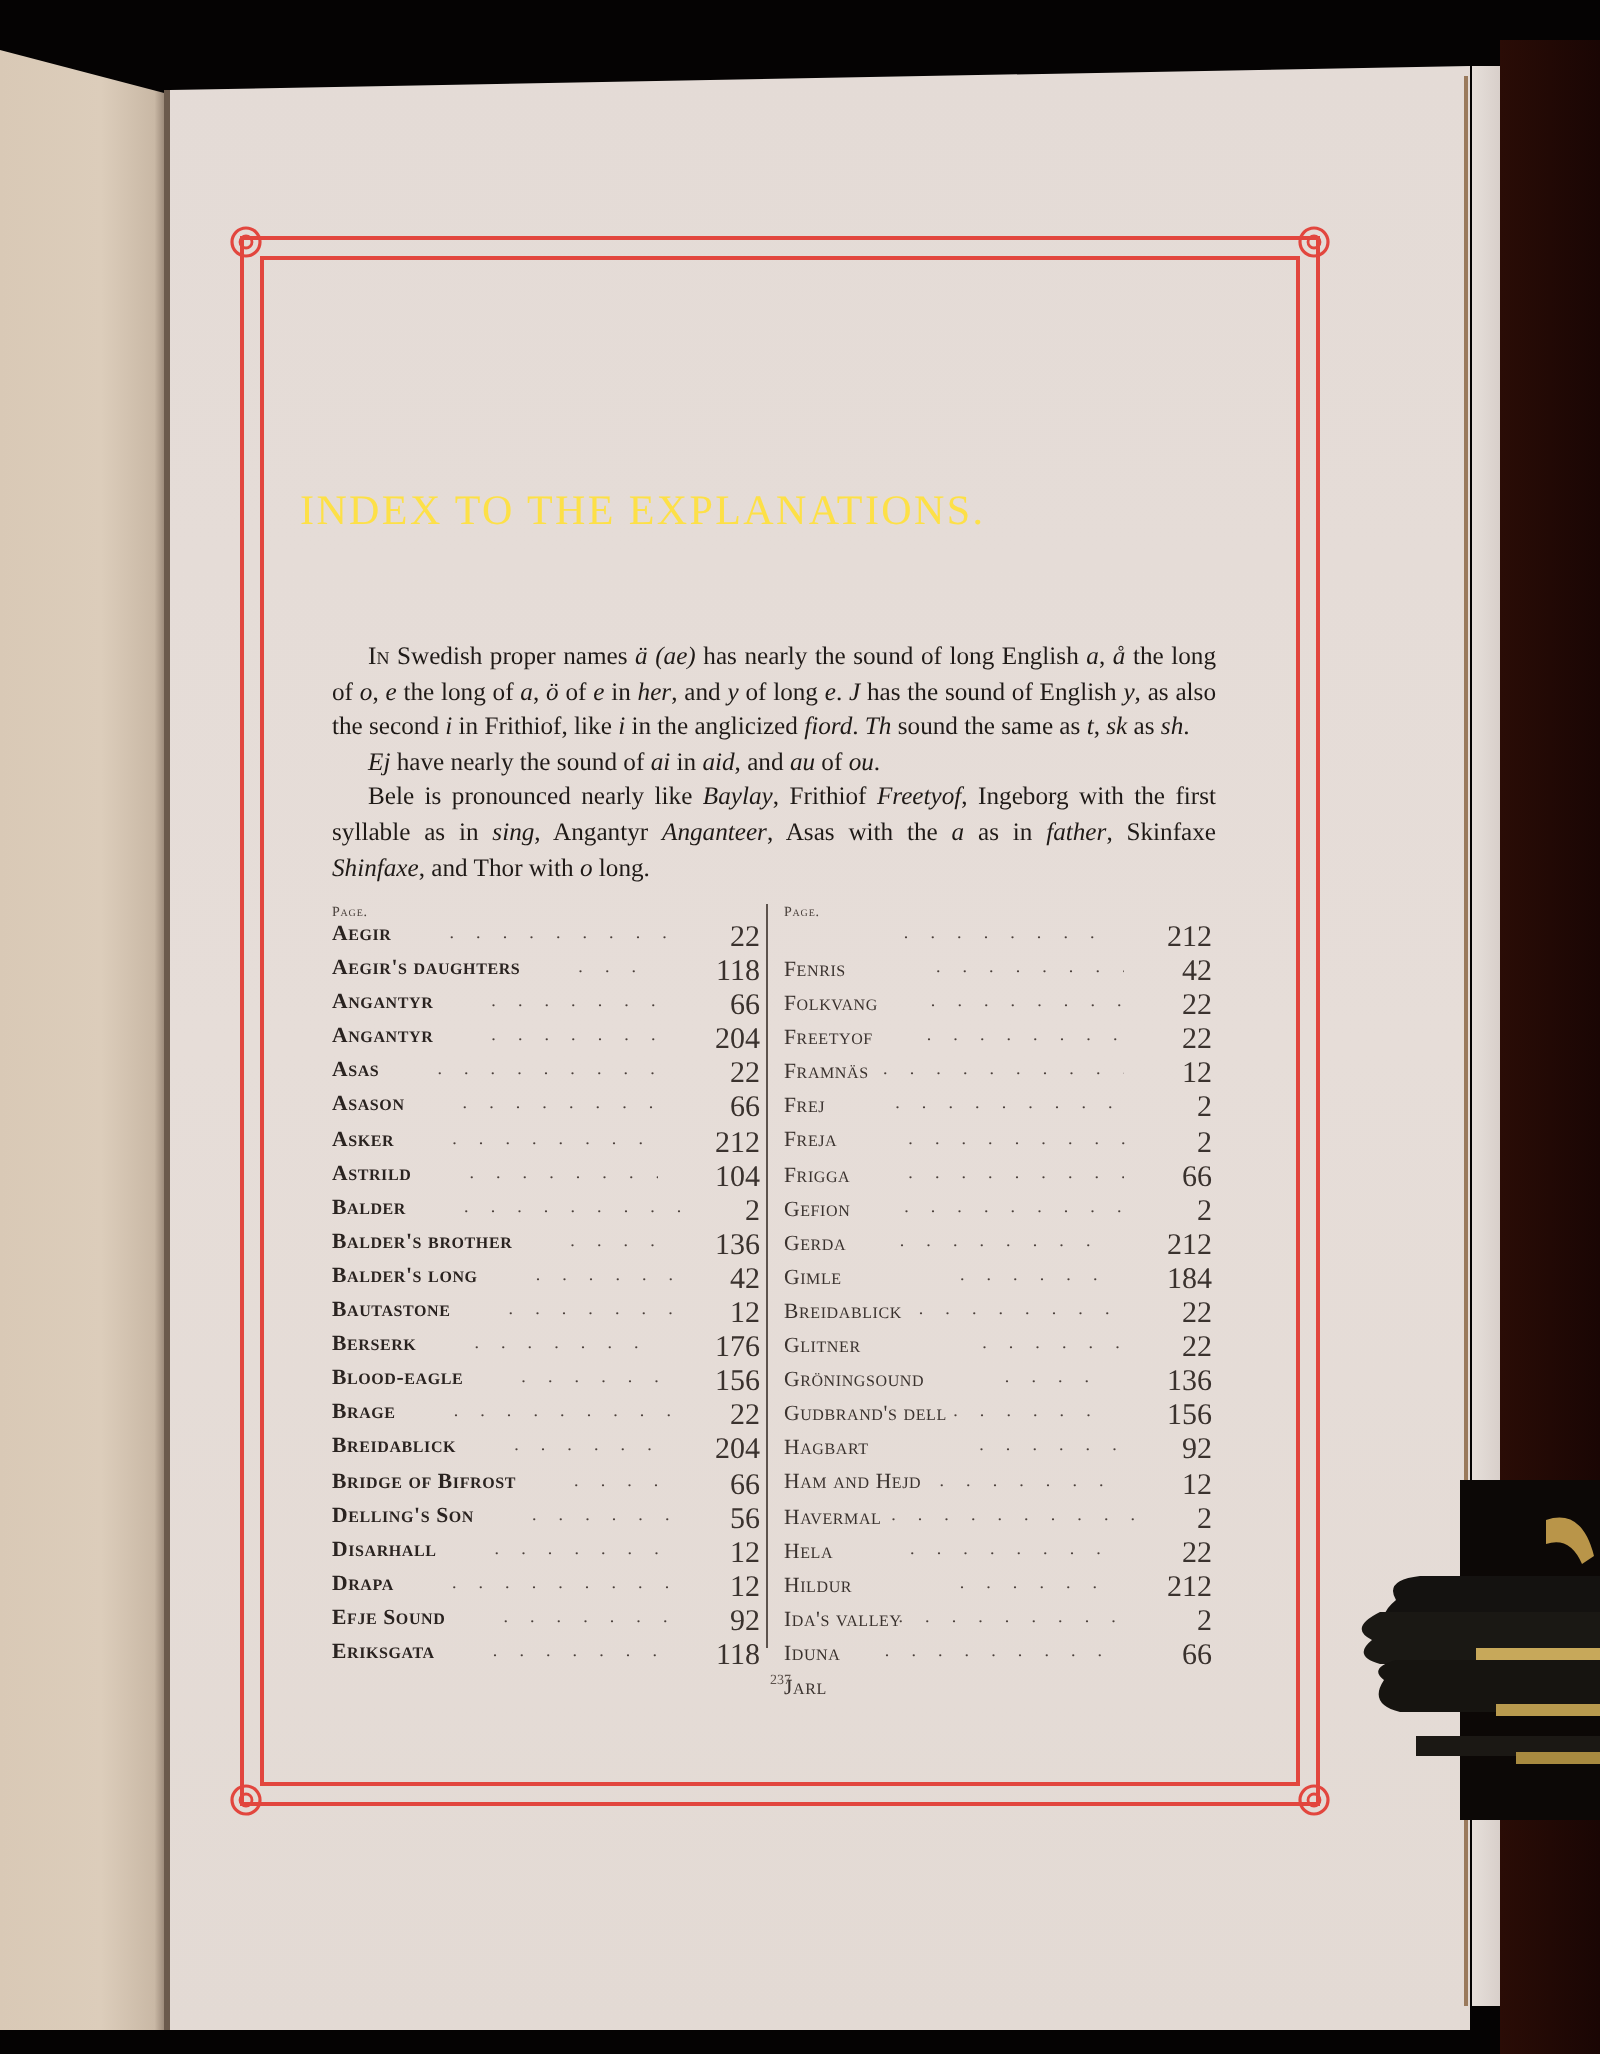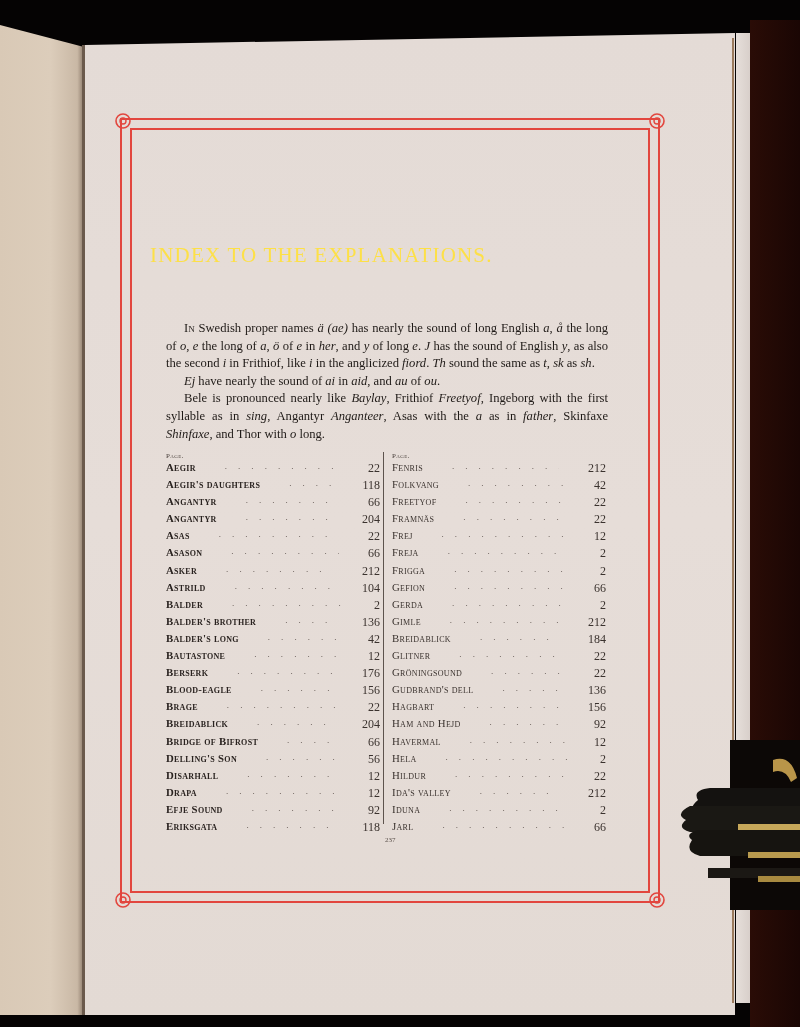--- a/index.html
+++ b/index.html
@@ -72,29 +72,29 @@
   }
   .page-label {
     font-size: 7px; letter-spacing: 0.4px; color: #4a413c;
     font-variant: small-caps; height: 9px; line-height: 9px;
   }
   .entry {
     display: flex; align-items: flex-start; height: 17.1px; font-size: 10.8px;
     color: #2a2320; white-space: nowrap; gap: 26px;
   }
   .entry .name { font-variant: small-caps; font-weight: bold; letter-spacing: 0.3px; }
-  .col-right .entry .name { font-weight: normal; color: #3a322e; }
+  .col-right .entry .name { font-weight: normal; color: #3a322e; margin-top: 18px; }
   .entry .dots {
     flex: 1; overflow: hidden; margin: 0 3px; color: #4a3f3a; letter-spacing: 4.4px;
     font-size: 9px;
   }
   .entry .dots::before {
     content: ". . . . . . . . . . . . . . . . . . . . . . . . . . . . . . . . . . . . . . . . . . . .";
   }
-  .entry .pg { font-size: 12px; color: #3a322e; min-width: 10px; text-align: right; }
+  .entry .pg { font-size: 15px; color: #3a322e; min-width: 10px; text-align: right; }
   .folio {
     position: absolute; left: 369px; top: 836px; font-size: 7px; color: #5a504a; margin-left: 16px;
   }
   
   .clamp {
     position: absolute; left: 678px; top: 740px; width: 122px; height: 170px;
   }
 </style>
 </head>
 <body>

